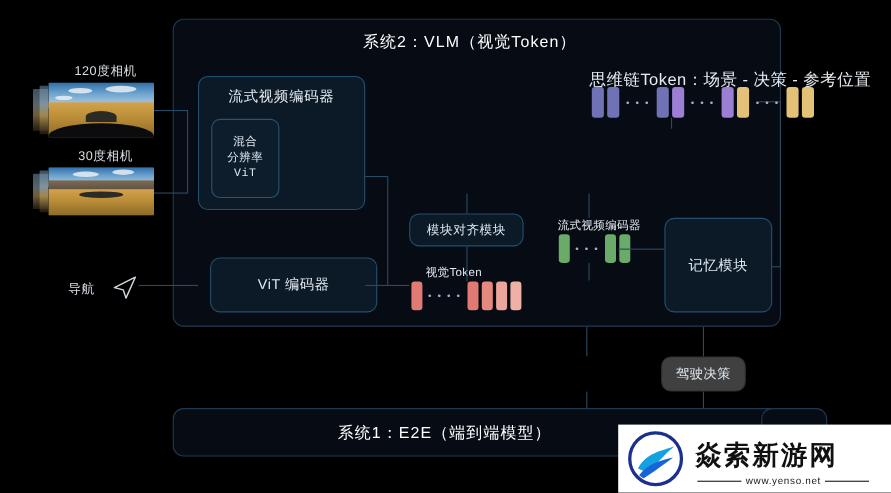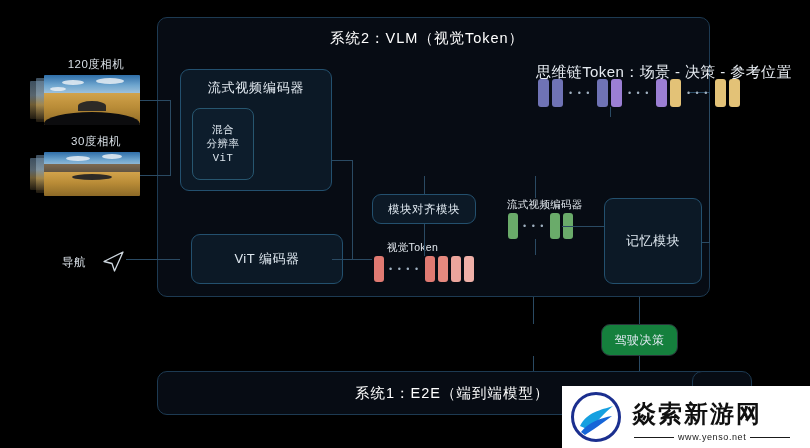--- a/index.html
+++ b/index.html
@@ -30,21 +30,21 @@
     text-align: center;
     color: #dfe8f0;
     letter-spacing: .5px;
   }
   .card.sub {
     border-color: #27566f;
     background: #0d1d2c;
     border-radius: 8px;
   }
   .card.dark {
-    background: #15803d;
+    background: #404040;
     border-color: #2a3238;
   }
   .line { position: absolute; background: #2a4a63; }
   .hl { height: 1px; }
   .vl { width: 1px; }
 
   
   .title-sys2 {
     font-size: 14.5px; color: #ffffff; letter-spacing: 1px; white-space: nowrap;
   }
@@ -257,21 +257,21 @@
   <div class="card dark abs" style="left:601px; top:324px; width:77px; height:32px; font-size:12px;">
     <span>驾驶决策</span>
   </div>
 
   <div class="line vl" style="left:533px; top:297px; height:27px;"></div>
   <div class="line vl" style="left:639px; top:297px; height:27px;"></div>
   <div class="line vl" style="left:533px; top:356px; height:15px;"></div>
   <div class="line vl" style="left:639px; top:356px; height:15px;"></div>
 
   <div class="panel abs" style="left:157px; top:371px; width:553px; height:44px;"></div>
-  <div class="abs title-sys1" style="left:307px; top:384px;margin-left:48px;">系统1：E2E（端到端模型）</div>
+  <div class="abs title-sys1" style="left:307px; top:384px;">系统1：E2E（端到端模型）</div>
 
   <div class="panel abs" style="left:692px; top:371px; width:60px; height:44px;"></div>
 
   <div class="wm" style="left:562px; top:386px; width:248px; height:62px;">
     <div class="wm-bg" style="left:0; top:0; width:248px; height:62px;"></div>
     <div class="wm-ring" style="left:9px; top:6px; width:50px; height:50px;"></div>
     <svg style="position:absolute; left:13px; top:10px;" width="43" height="43" viewBox="0 0 43 43">
       <path d="M5 30 C12 16, 26 14, 38 10 C28 18, 22 26, 14 34 Z" fill="#16a0e0"></path>
       <path d="M6 36 C14 26, 26 22, 37 20 C26 28, 18 34, 10 39 Z" fill="#1565d8"></path>
     </svg>

